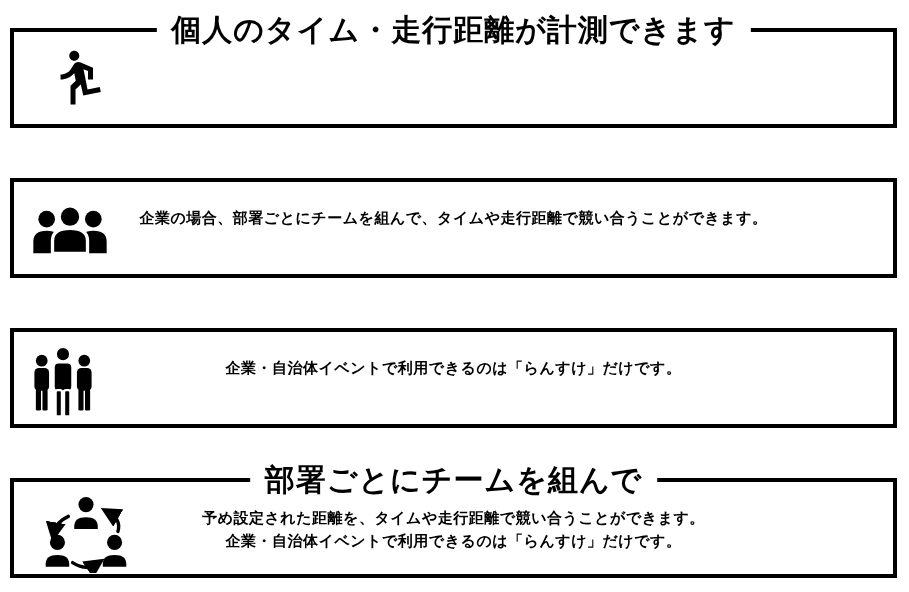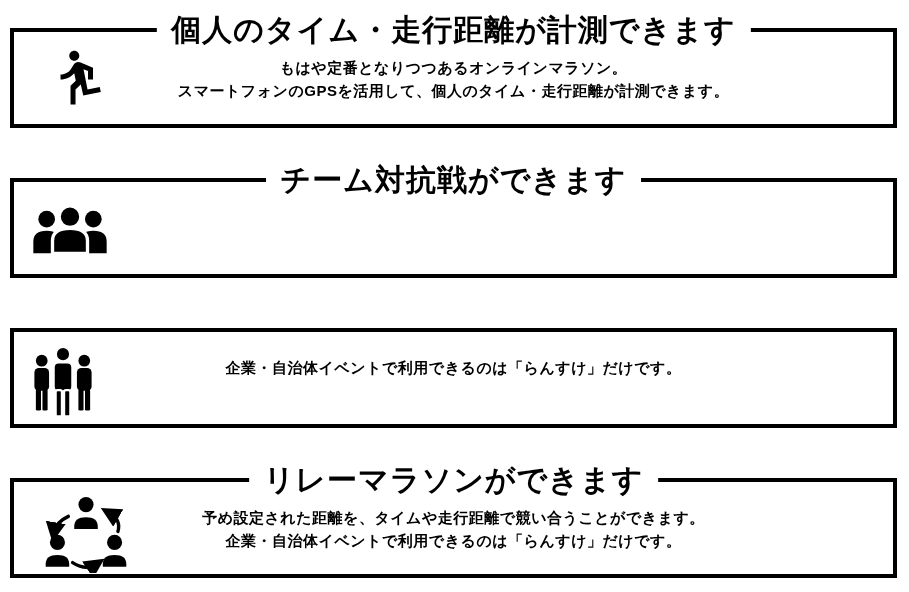--- a/index.html
+++ b/index.html
@@ -66,39 +66,35 @@
 
 <div class="page">
 
   <section class="feature-card" style="top:28px">
     <h2 class="card-title">個人のタイム・走行距離が計測できます</h2>
     <div class="card-icon icon-runner">
       <svg viewBox="0 0 24 24" aria-hidden="true">
         <path d="M13.49 5.48c1.1 0 2-.9 2-2s-.9-2-2-2-2 .9-2 2 .9 2 2 2zm-3.6 13.9l1-4.4 2.1 2v6h2v-7.5l-2.1-2 .6-3c1.3 1.5 3.3 2.5 5.5 2.5v-2c-1.9 0-3.5-1-4.3-2.4l-1-1.6c-.4-.6-1-1-1.7-1-.3 0-.5.1-.8.1l-5.2 2.2v4.7h2v-3.4l1.8-.7-1.6 8.1-4.9-1-.4 2 7 1.4z"></path>
       </svg>
     </div>
-    <div class="card-body">
-      <p>もはや定番となりつつあるオンラインマラソン。</p>
-      <p>スマートフォンのGPSを活用して、個人のタイム・走行距離が計測できます。</p>
-    </div>
   </section>
 
   <section class="feature-card" style="top:178px">
-    <h2 class="card-title">チーム対抗戦ができます</h2>
     <div class="card-icon icon-team">
       <svg viewBox="0 0 96 60" aria-hidden="true">
         <circle cx="20" cy="17" r="10"></circle>
         <path d="M4,58 v-14 q0,-13 16,-13 q16,0 16,13 v14 z"></path>
         <circle cx="76" cy="17" r="10"></circle>
         <path d="M60,58 v-14 q0,-13 16,-13 q16,0 16,13 v14 z"></path>
         <circle cx="48" cy="14" r="13" stroke="#ffffff" stroke-width="4"></circle>
         <path d="M27,58 v-15 q0,-15 21,-15 q21,0 21,15 v15 z" stroke="#ffffff" stroke-width="4"></path>
       </svg>
     </div>
     <div class="card-body">
+      <p>企業の場合、部署ごとにチームを組んで、タイムや走行距離で競い合うことができます。</p>
     </div>
   </section>
 
   <section class="feature-card" style="top:328px">
     <div class="card-icon icon-ekiden">
       <svg viewBox="0 0 90 100" aria-hidden="true">
         <circle cx="16" cy="21" r="8"></circle>
         <rect x="6" y="31" width="20" height="31" rx="6"></rect>
         <rect x="8" y="60" width="7" height="29" rx="2"></rect>
         <rect x="17" y="60" width="7" height="29" rx="2"></rect>
@@ -111,21 +107,21 @@
         <rect x="35" y="61" width="8.5" height="36" rx="2.5" stroke="#ffffff" stroke-width="3"></rect>
         <rect x="46.5" y="61" width="8.5" height="36" rx="2.5" stroke="#ffffff" stroke-width="3"></rect>
       </svg>
     </div>
     <div class="card-body">
       <p>企業・自治体イベントで利用できるのは「らんすけ」だけです。</p>
     </div>
   </section>
 
   <section class="feature-card" style="top:478px">
-    <h2 class="card-title">リレーマラソンができます</h2>
+    <h2 class="card-title">部署ごとにチームを組んで</h2>
     <div class="card-icon icon-relay">
       <svg viewBox="0 0 100 92" aria-hidden="true">
         <defs>
           <marker id="arrowhead" markerWidth="6" markerHeight="6" refX="3" refY="3" orient="auto">
             <path d="M0,0 L6,3 L0,6 z" fill="#000000"></path>
           </marker>
         </defs>
         <circle cx="50" cy="11" r="9"></circle>
         <path d="M36,40 v-3 q0,-11 14,-11 q14,0 14,11 v3 z"></path>
         <circle cx="16" cy="56" r="9"></circle>

